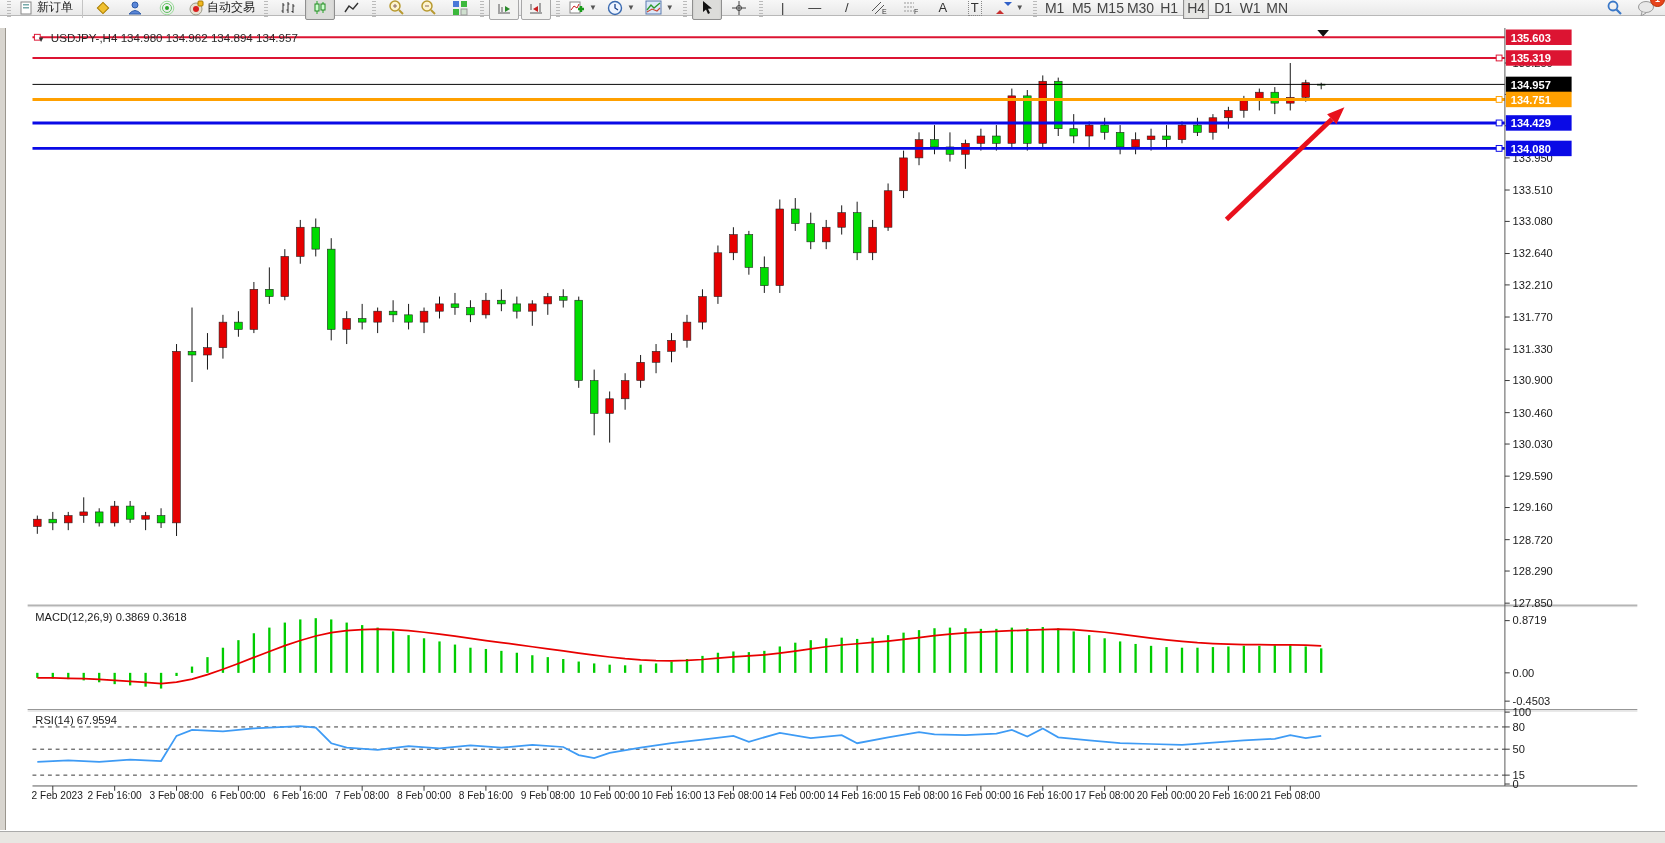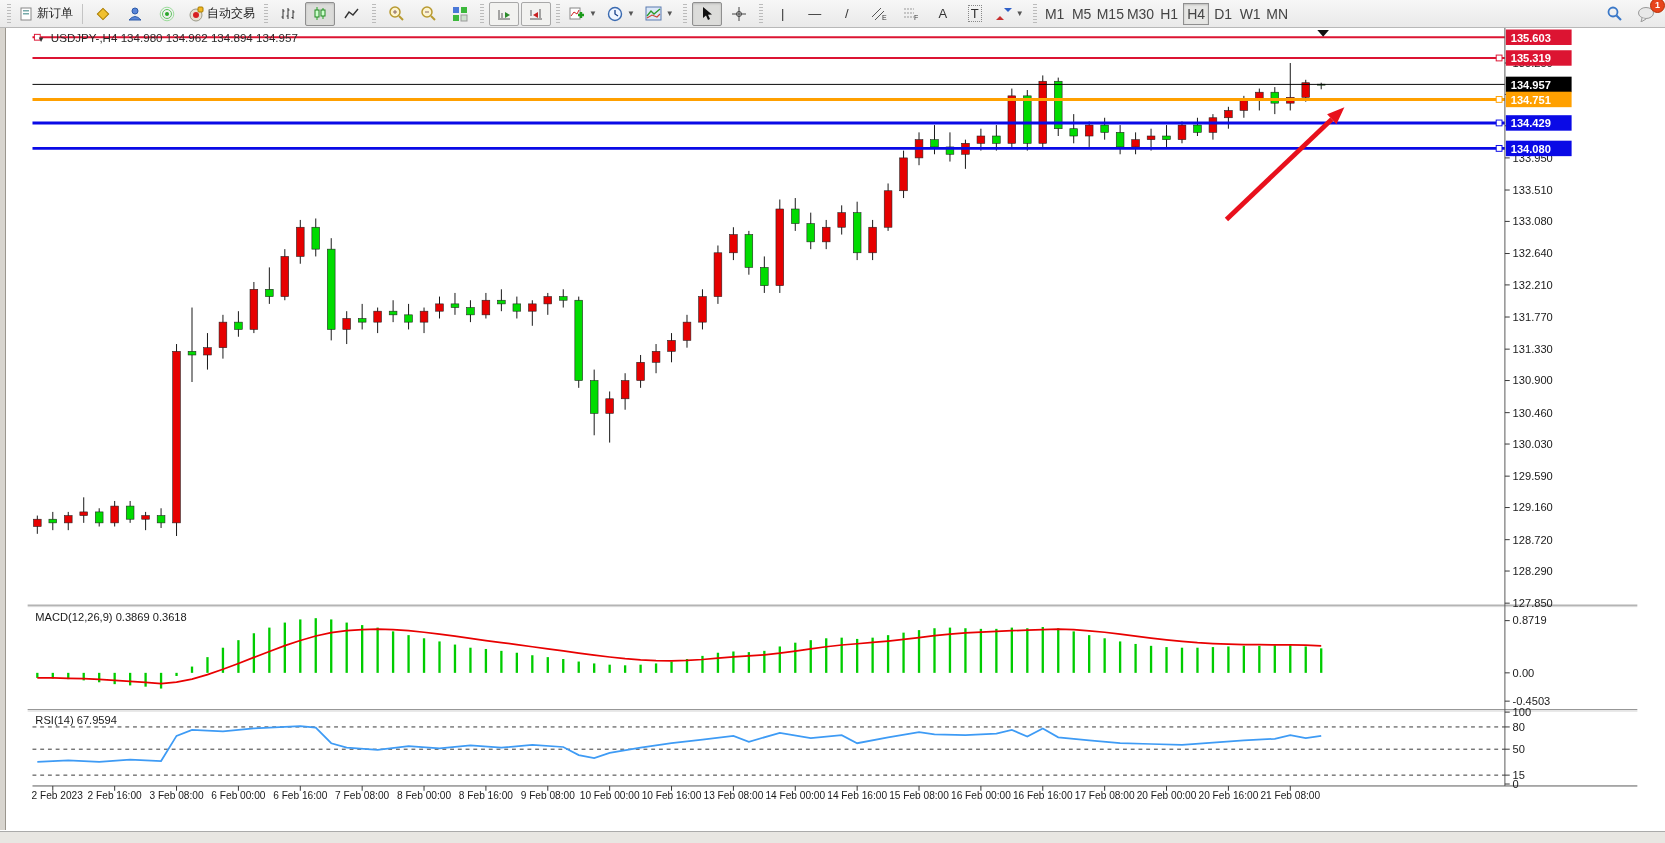--- a/index.html
+++ b/index.html
@@ -1,18 +1,18 @@
 <!DOCTYPE html>
 <html><head>
 <meta charset="utf-8">
 <style>
   html,body{margin:0;padding:0;background:#d8d5cf;font-family:"Liberation Sans",sans-serif;}
   #app{position:relative;width:1665px;height:843px;background:#fff;overflow:hidden;}
   
-  #toolbar{position:absolute;left:0;top:0;width:1665px;height:28px;background:linear-gradient(#f7f7f7,#e9e9e9);
+  #toolbar{position:absolute;left:0;top:0;width:1665px;height:16px;background:linear-gradient(#f7f7f7,#e9e9e9);
     border-bottom:1px solid #b8b8b8;display:flex;align-items:center;gap:2px;padding:0 4px;box-sizing:border-box;z-index:5;justify-content:space-between;}
   .grip{width:4px;height:20px;margin:0 3px;background:repeating-linear-gradient(#bbb 0 1px,transparent 1px 3px);}
   .tbtn{height:22px;min-width:22px;display:flex;align-items:center;justify-content:center;gap:3px;
     padding:0 3px;border:1px solid transparent;border-radius:2px;font-size:12px;color:#222;cursor:default;}
   .tbtn.pressed{background:#dcdcda;border:1px solid #8f8f8f;box-shadow:inset 0 1px 2px rgba(0,0,0,.15);}
   .tbtn.boxed{border:1px solid #a8a8a8;background:#f2f2f0;}
   .tsep{width:1px;height:20px;background:#c4c4c4;margin:0 3px;}
   .caret{font-size:8px;color:#555;margin-left:1px;}
   .tf{font-size:14px;font-weight:normal;color:#444;min-width:24px;height:20px;display:flex;align-items:center;justify-content:center;border:1px solid transparent;}
   .tf.pressed{background:#e6e6e4;border:1px solid #8f8f8f;box-shadow:inset 0 1px 2px rgba(0,0,0,.18);}

